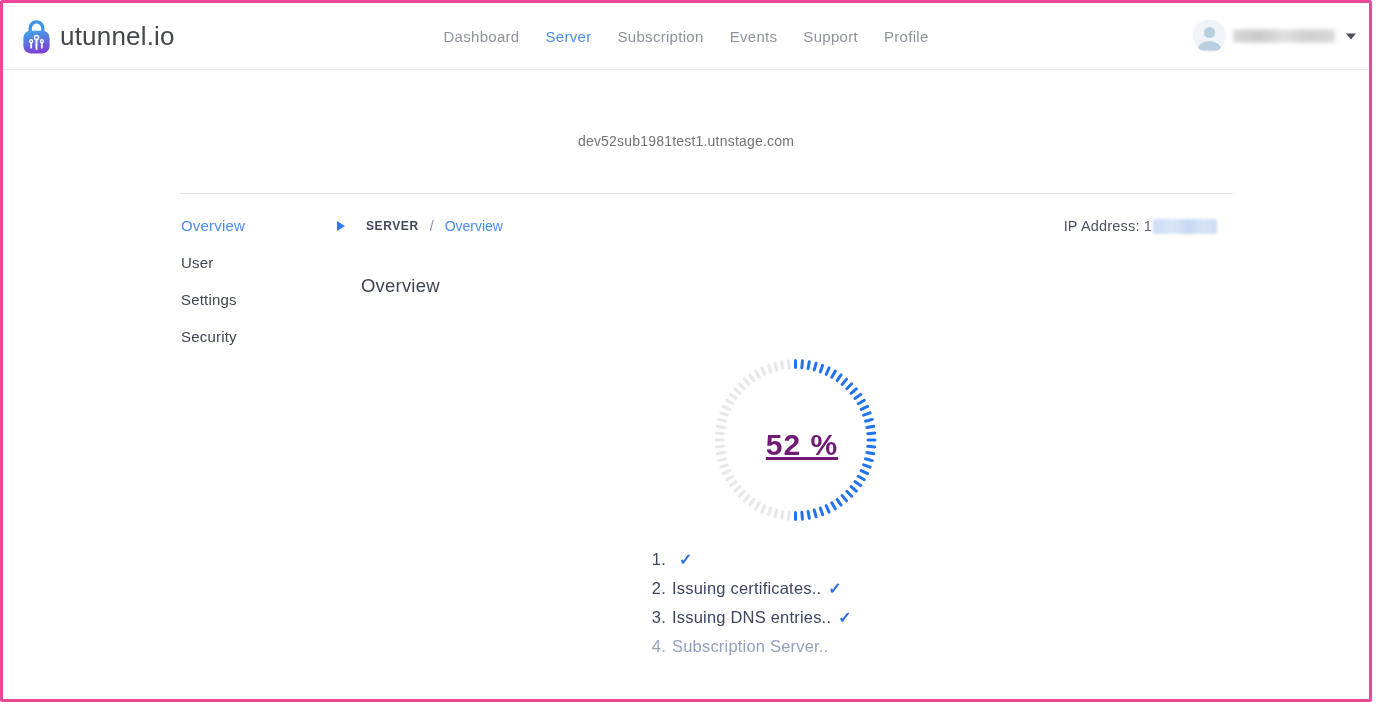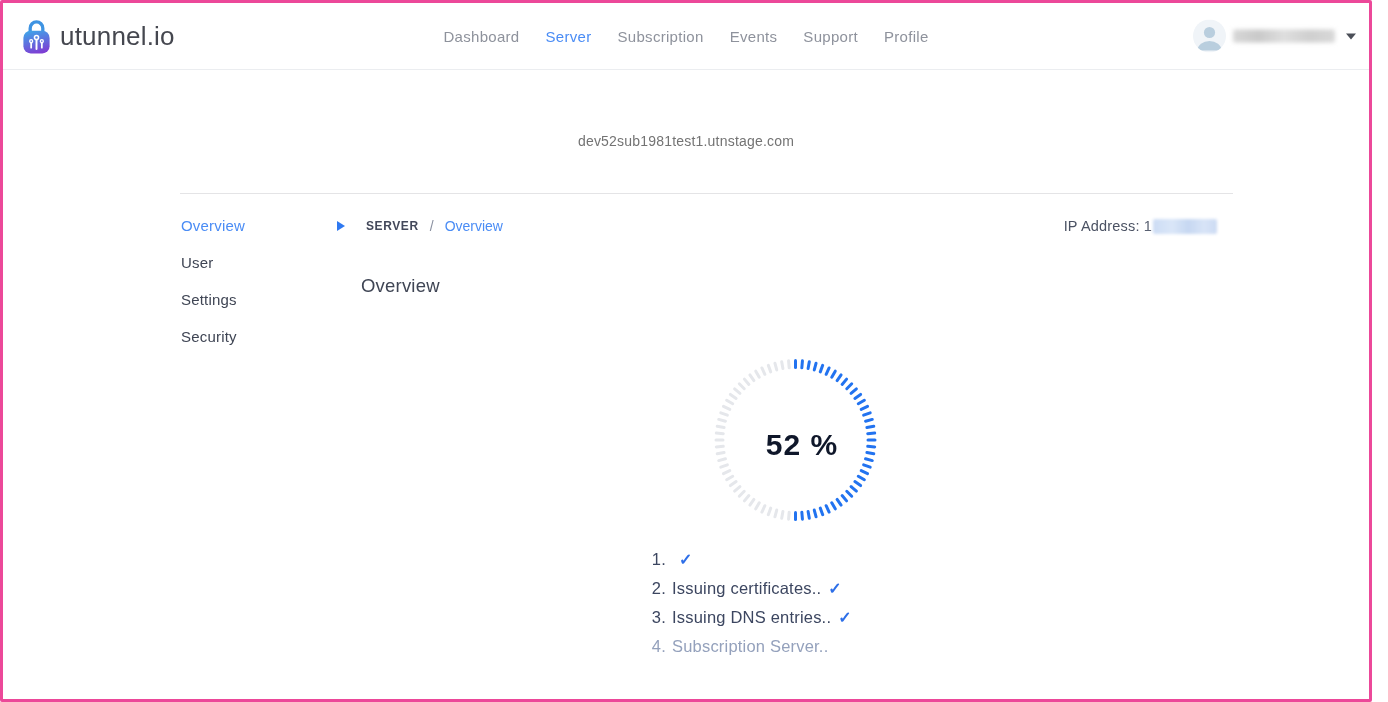--- a/index.html
+++ b/index.html
@@ -115,21 +115,21 @@
   .tick {
     position:absolute; left:50%; top:50%;
     width:3px; height:10px; margin-left:-1.5px; margin-top:-5px;
     border-radius:2px; background:#e5e7eb;
   }
   .tick.done { background:#2273f0; }
   .percent {
     position:absolute; inset:0;
     display:flex; align-items:center; justify-content:center;
     padding-left:14px; padding-top:10px;
-    font-size:30px; font-weight:700; color:#0f172a; letter-spacing:1px;
+    font-size:30px; font-weight:700; color:#701a75; letter-spacing:1px;text-decoration:underline;
   }
 
   
   .steps { position:absolute; top:542px; left:645px; }
   .step-row {
     display:flex; align-items:center; height:29px;
     font-size:16.5px; color:#3c4660; letter-spacing:0.2px;
   }
   .step-row.pending { color:#94a1bc; }
   .step-num { min-width:18px; text-align:right; margin-right:6px; }

